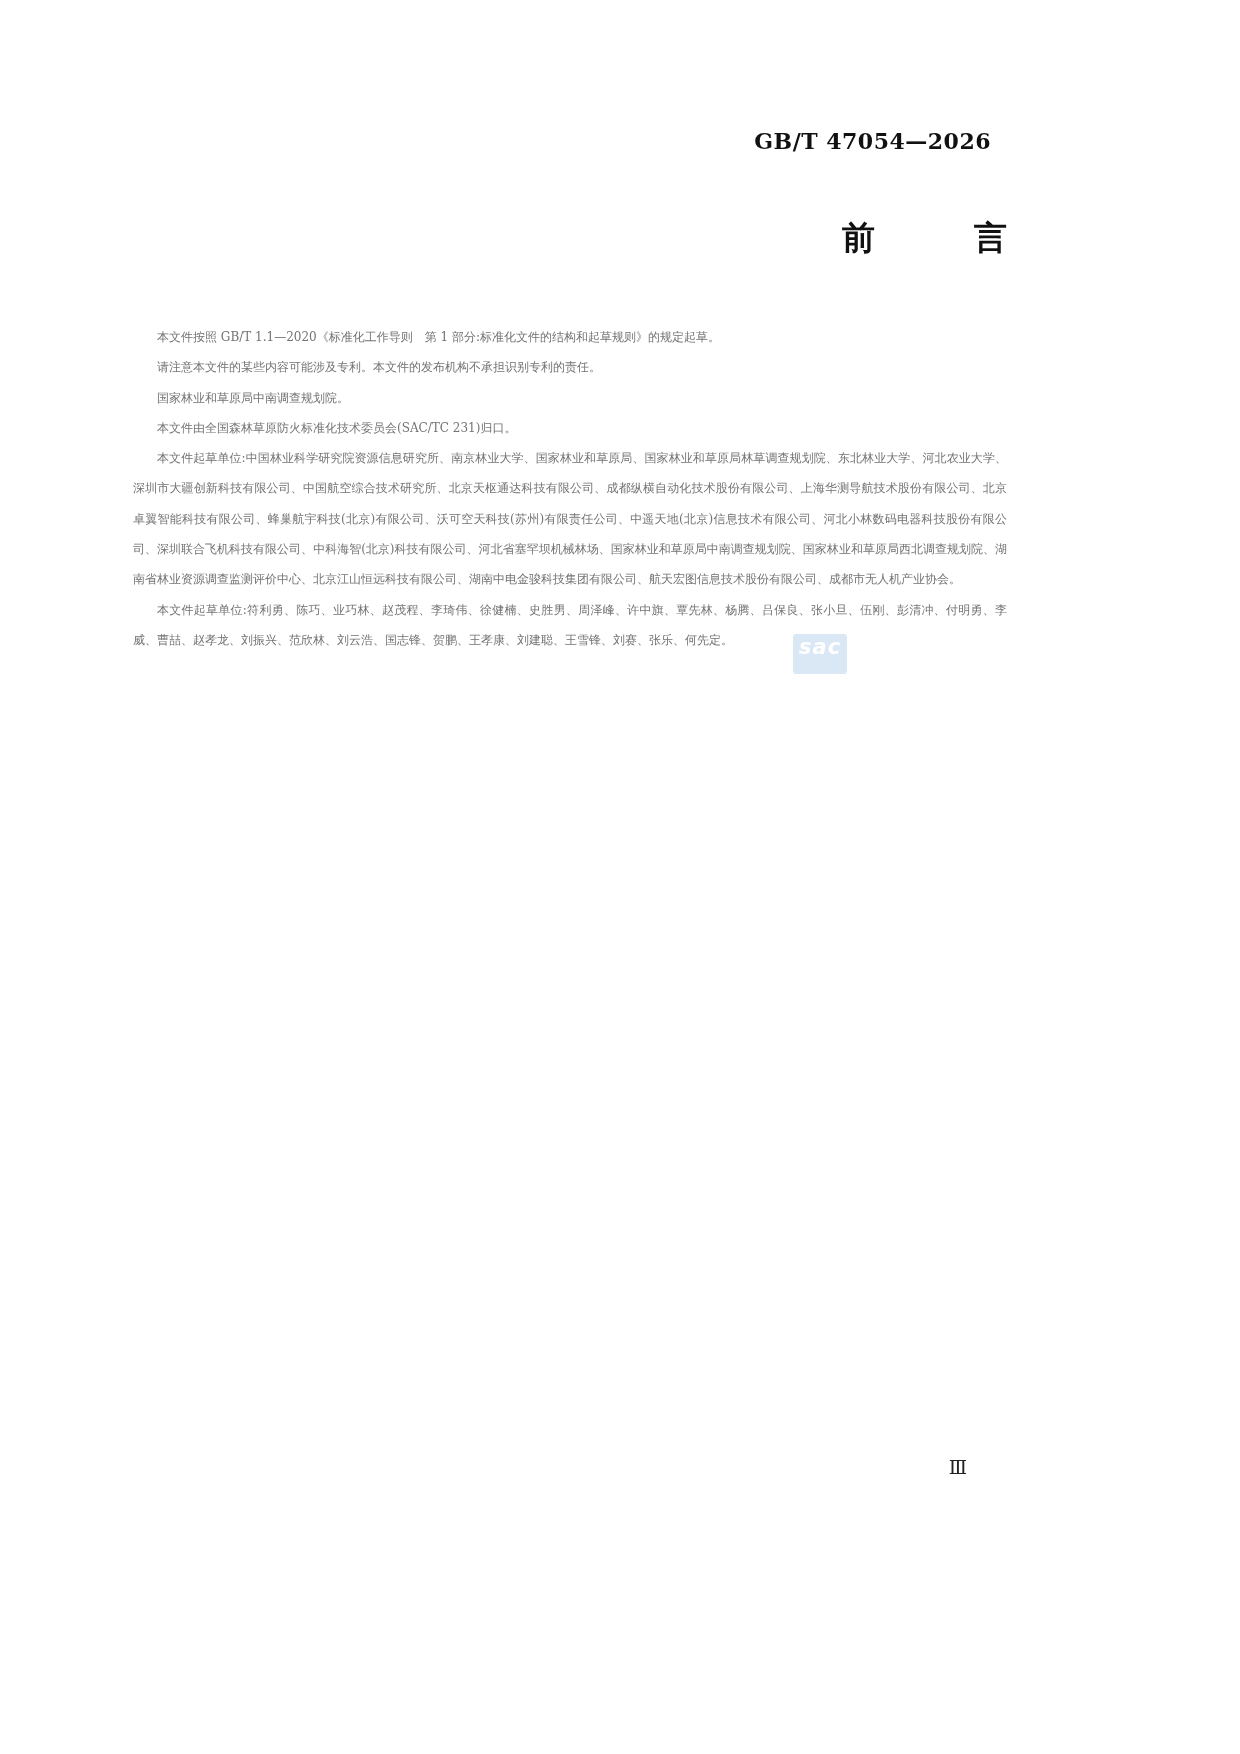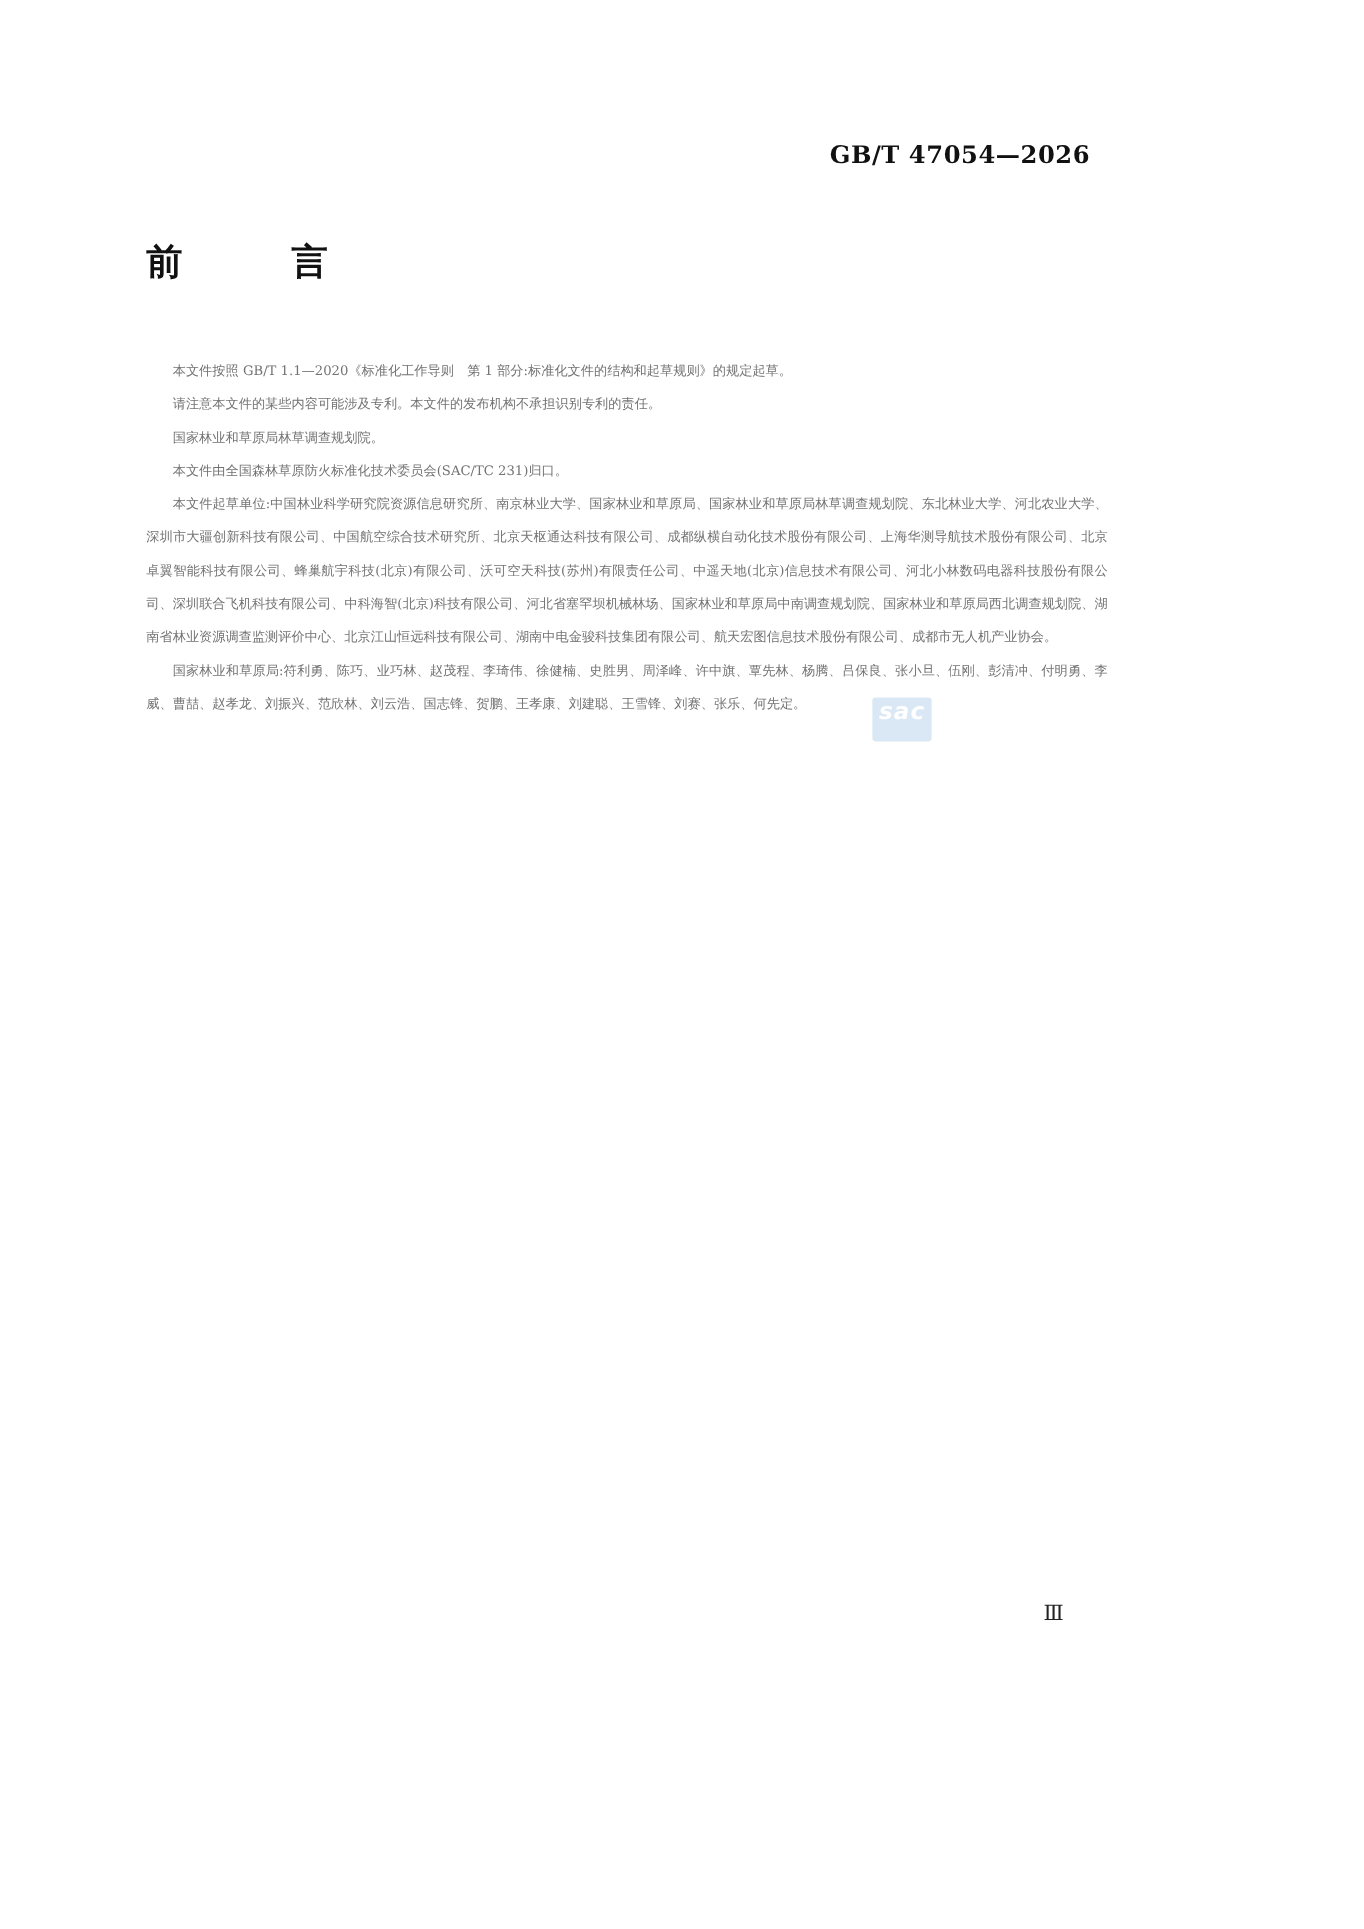--- a/index.html
+++ b/index.html
@@ -30,21 +30,21 @@
     font-weight: bold;
     letter-spacing: 0.5px;
     font-family: "DejaVu Serif", "Liberation Serif", serif;
     color: #111;
   }
   .doc-title {
     position: absolute;
     top: 216px;
     left: 133px;
     width: 874px;
-    text-align: left;
+    text-align: right;
     font-family: "DejaVu Sans", "Liberation Sans", sans-serif;
     font-weight: bold;
     font-size: 33px;
     color: #111;
     white-space: pre;
   }
   .foreword-body {
     position: absolute;
     top: 322px;
     left: 133px;
@@ -92,23 +92,23 @@
 
 <div class="page">
 
   <div class="doc-header">GB/T 47054—2026</div>
 
   <h1 class="doc-title">前　　　言</h1>
 
   <section class="foreword-body">
     <p>本文件按照 GB/T 1.1—2020《标准化工作导则　第 1 部分:标准化文件的结构和起草规则》的规定起草。</p>
     <p>请注意本文件的某些内容可能涉及专利。本文件的发布机构不承担识别专利的责任。</p>
-    <p>国家林业和草原局林草调查规划院。</p>
+    <p>国家林业和草原局中南调查规划院。</p>
     <p>本文件由全国森林草原防火标准化技术委员会(SAC/TC 231)归口。</p>
     <p>本文件起草单位:中国林业科学研究院资源信息研究所、南京林业大学、国家林业和草原局、国家林业和草原局林草调查规划院、东北林业大学、河北农业大学、深圳市大疆创新科技有限公司、中国航空综合技术研究所、北京天枢通达科技有限公司、成都纵横自动化技术股份有限公司、上海华测导航技术股份有限公司、北京卓翼智能科技有限公司、蜂巢航宇科技(北京)有限公司、沃可空天科技(苏州)有限责任公司、中遥天地(北京)信息技术有限公司、河北小林数码电器科技股份有限公司、深圳联合飞机科技有限公司、中科海智(北京)科技有限公司、河北省塞罕坝机械林场、国家林业和草原局中南调查规划院、国家林业和草原局西北调查规划院、湖南省林业资源调查监测评价中心、北京江山恒远科技有限公司、湖南中电金骏科技集团有限公司、航天宏图信息技术股份有限公司、成都市无人机产业协会。</p>
-    <p>国家林业和草原局:符利勇、陈巧、业巧林、赵茂程、李琦伟、徐健楠、史胜男、周泽峰、许中旗、覃先林、杨腾、吕保良、张小旦、伍刚、彭清冲、付明勇、李威、曹喆、赵孝龙、刘振兴、范欣林、刘云浩、国志锋、贺鹏、王孝康、刘建聪、王雪锋、刘赛、张乐、何先定。</p>
+    <p>本文件起草单位:符利勇、陈巧、业巧林、赵茂程、李琦伟、徐健楠、史胜男、周泽峰、许中旗、覃先林、杨腾、吕保良、张小旦、伍刚、彭清冲、付明勇、李威、曹喆、赵孝龙、刘振兴、范欣林、刘云浩、国志锋、贺鹏、王孝康、刘建聪、王雪锋、刘赛、张乐、何先定。</p>
   </section>
 
   <span class="watermark-fragment">sac</span>
 
   <div class="page-footer">Ⅲ</div>
 
 </div>
 
 </body></html>

